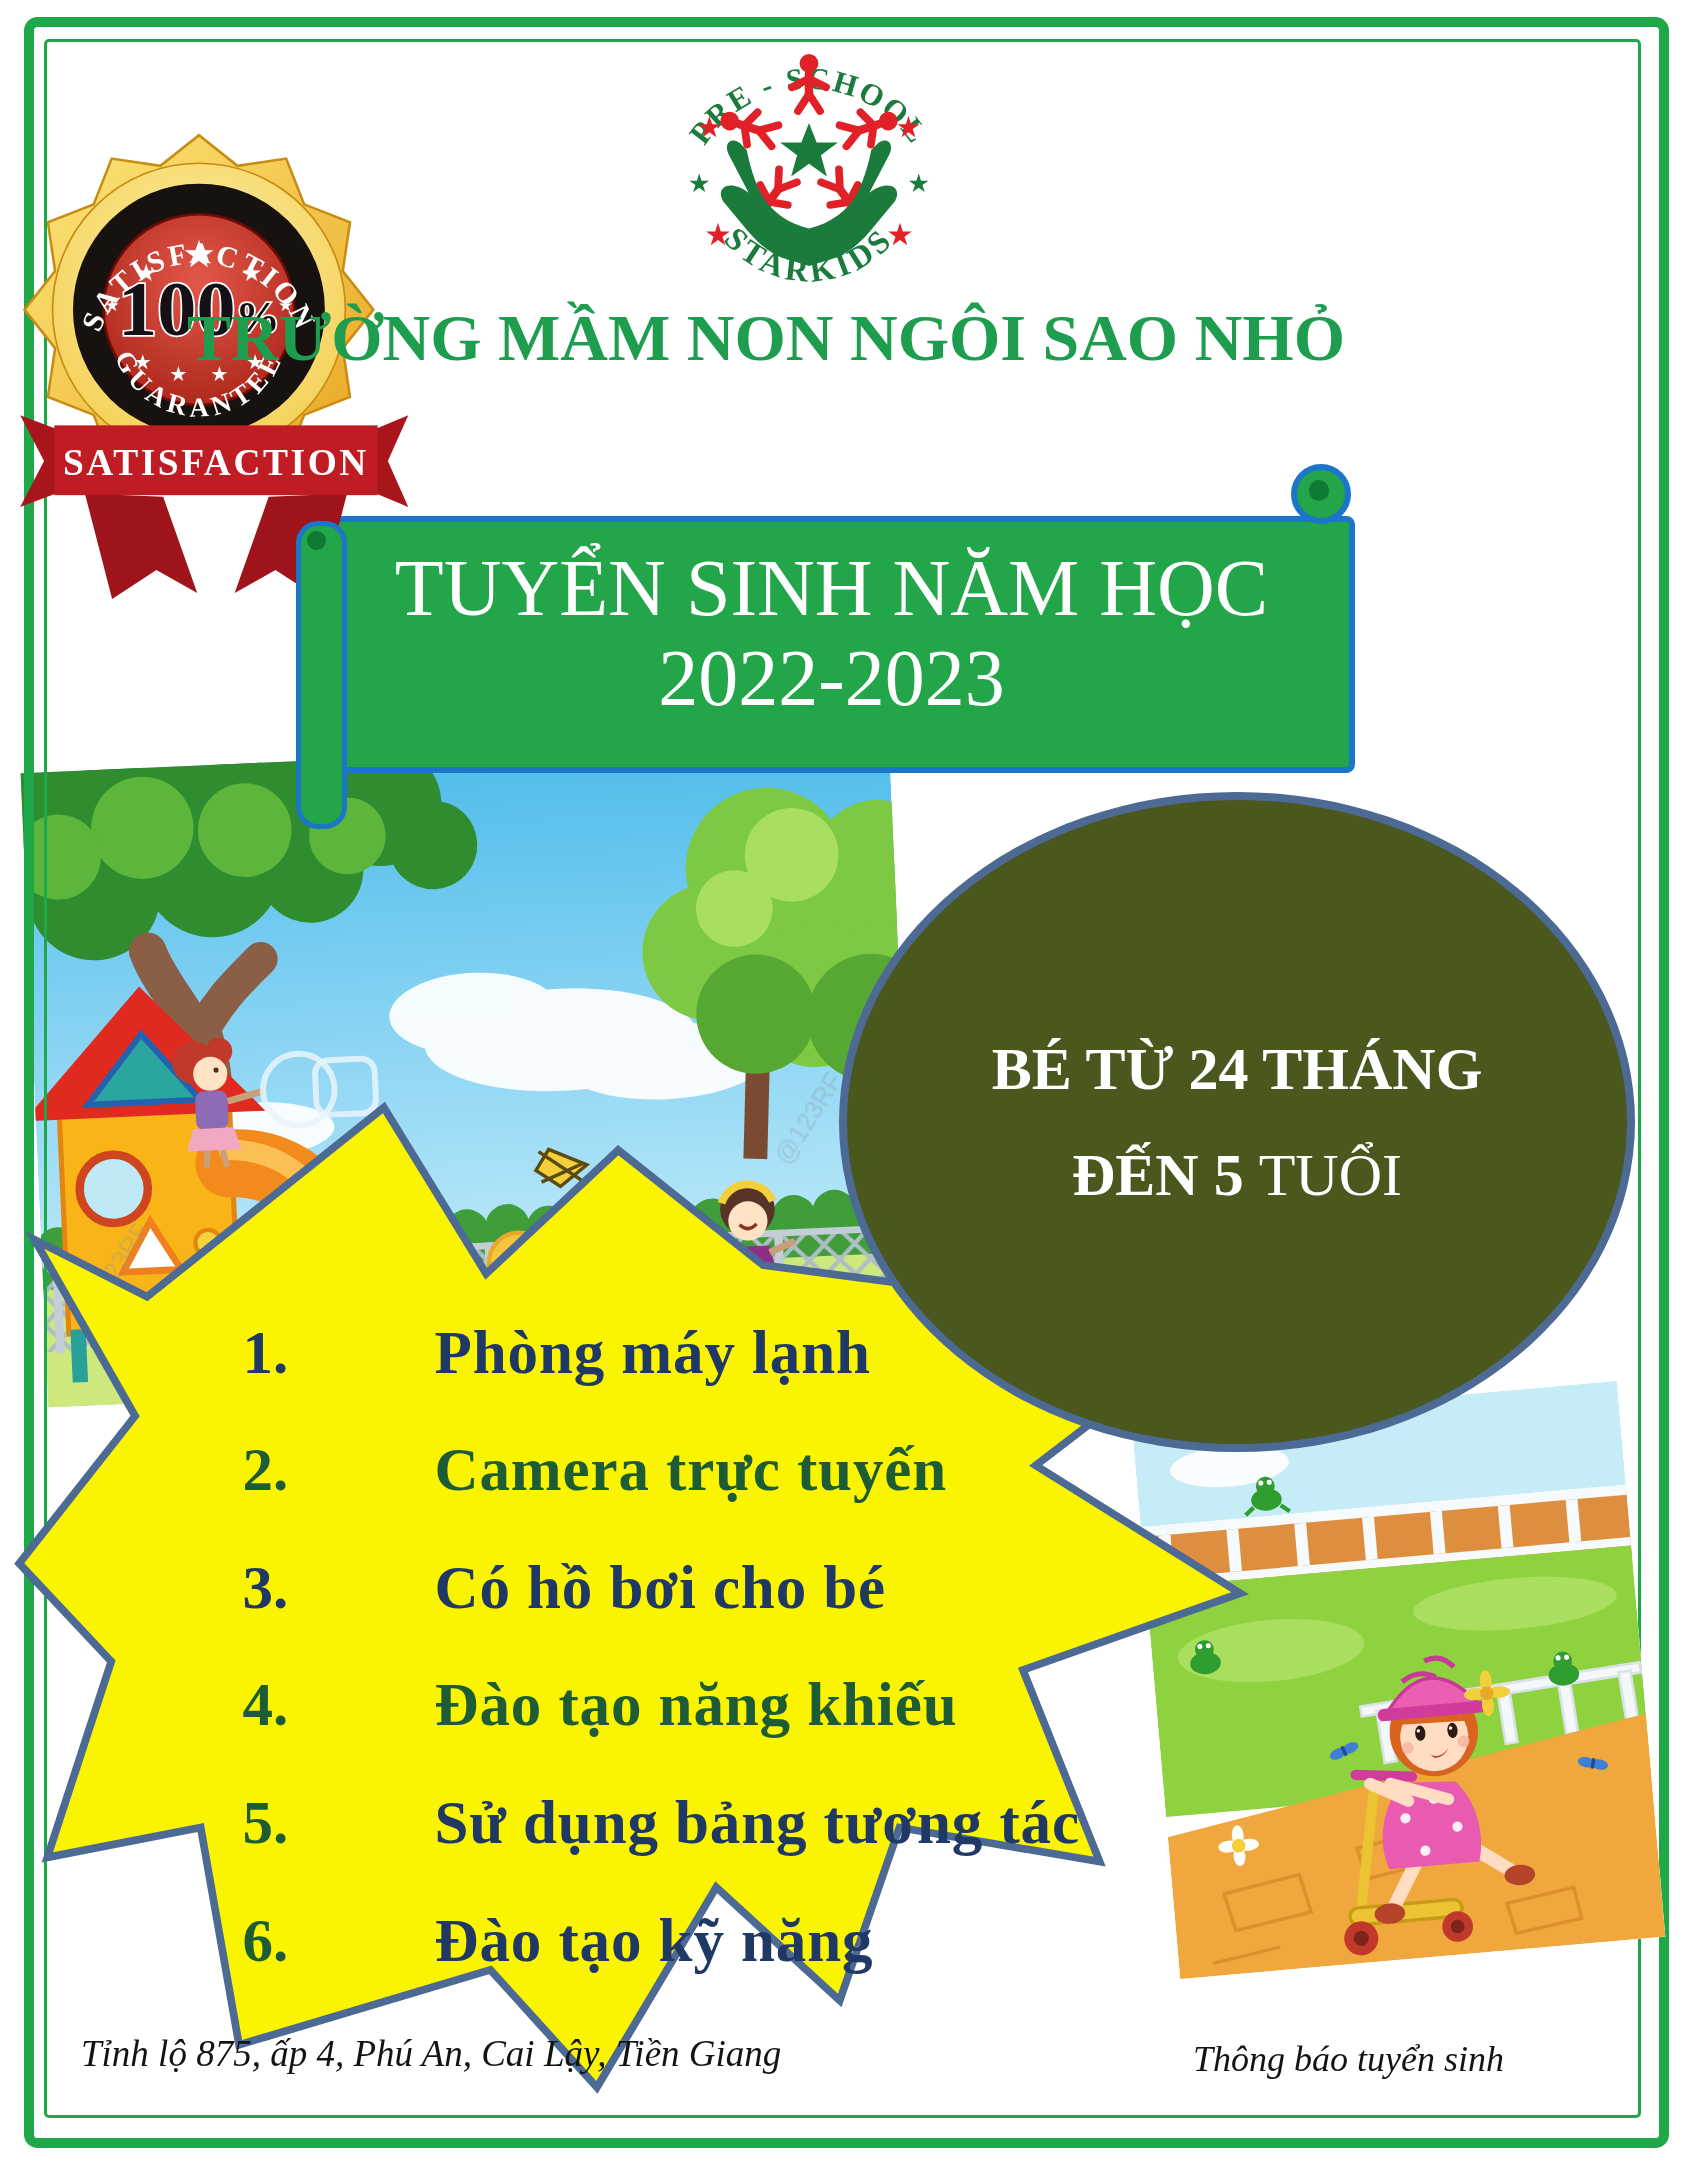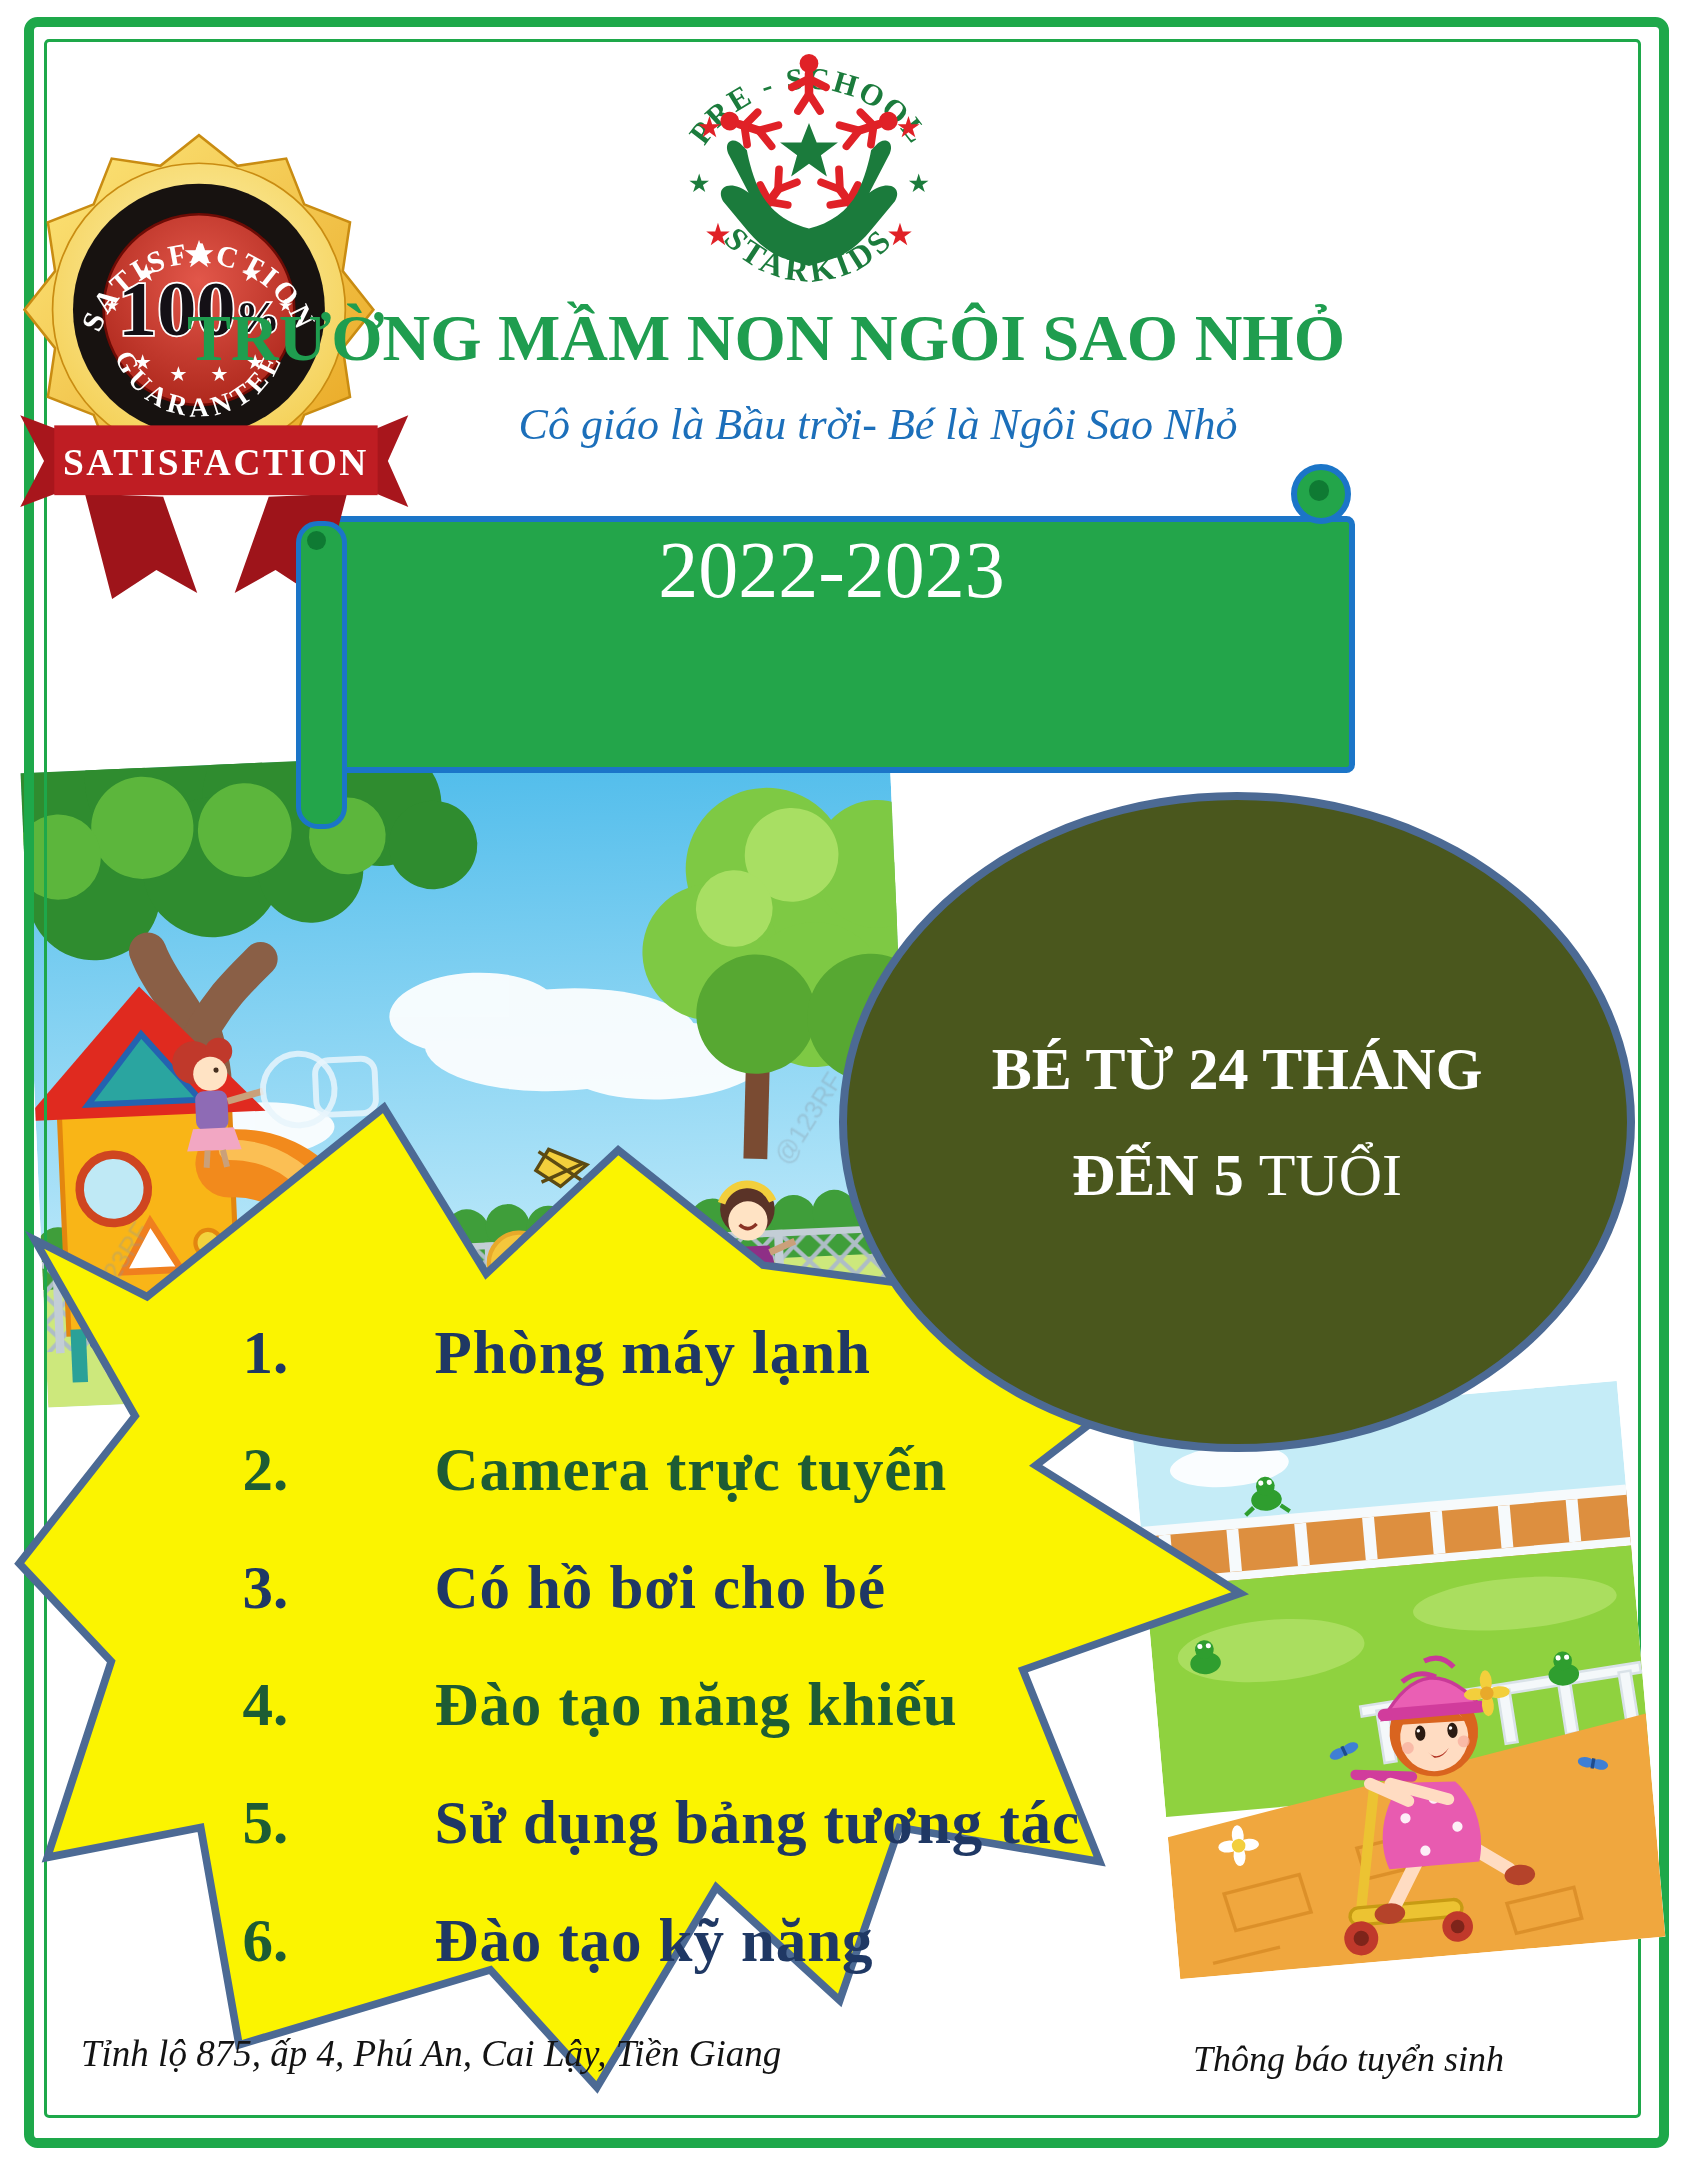--- a/index.html
+++ b/index.html
@@ -381,20 +381,21 @@
       <span class="num n-green">5.</span>
       <span class="txt t-navy">Sử dụng bảng tương tác</span>
     </div>
     <div class="feature" style="top:808px">
       <span class="num n-green">6.</span>
       <span class="txt t-navy">Đào tạo kỹ năng</span>
     </div>
   </div>
 
   <div class="banner">
+    <div class="l1">TUYỂN SINH NĂM HỌC</div>
     <div class="l2">2022-2023</div>
   </div>
   <div class="roll-left"></div>
   <div class="curl-right"></div>
 
   <div class="badge">
     <svg width="400" height="477" viewBox="0 0 470 560">
       <defs>
         <linearGradient id="goldg" x1="0" y1="0" x2="1" y2="1">
           <stop offset="0" stop-color="#fde87e"></stop>
@@ -504,19 +505,18 @@
                  C116,276 130,288 148,294 L175,302 L175,258 C150,252 130,238 118,216
                  C110,200 104,178 102,166 Z"></path>
         <path d="M254,160 C262,150 276,154 270,170 L246,216 C266,200 286,208 276,226 L246,262
                  C234,276 220,288 202,294 L175,302 L175,258 C200,252 220,238 232,216
                  C240,200 246,178 248,166 Z"></path>
       </g>
     </svg>
   </div>
 
   <div class="title">TRƯỜNG MẦM NON NGÔI SAO NHỎ</div>
-  <div class="subtitle">Cô giáo là Bầu trời- Bé là Ngôi Sao Nhỏ</div>
 
   <div class="footer-left">Tỉnh lộ 875, ấp 4, Phú An, Cai Lậy, Tiền Giang</div>
   <div class="footer-right">Thông báo tuyển sinh</div>
 
 </div>
 
 
 </body></html>

